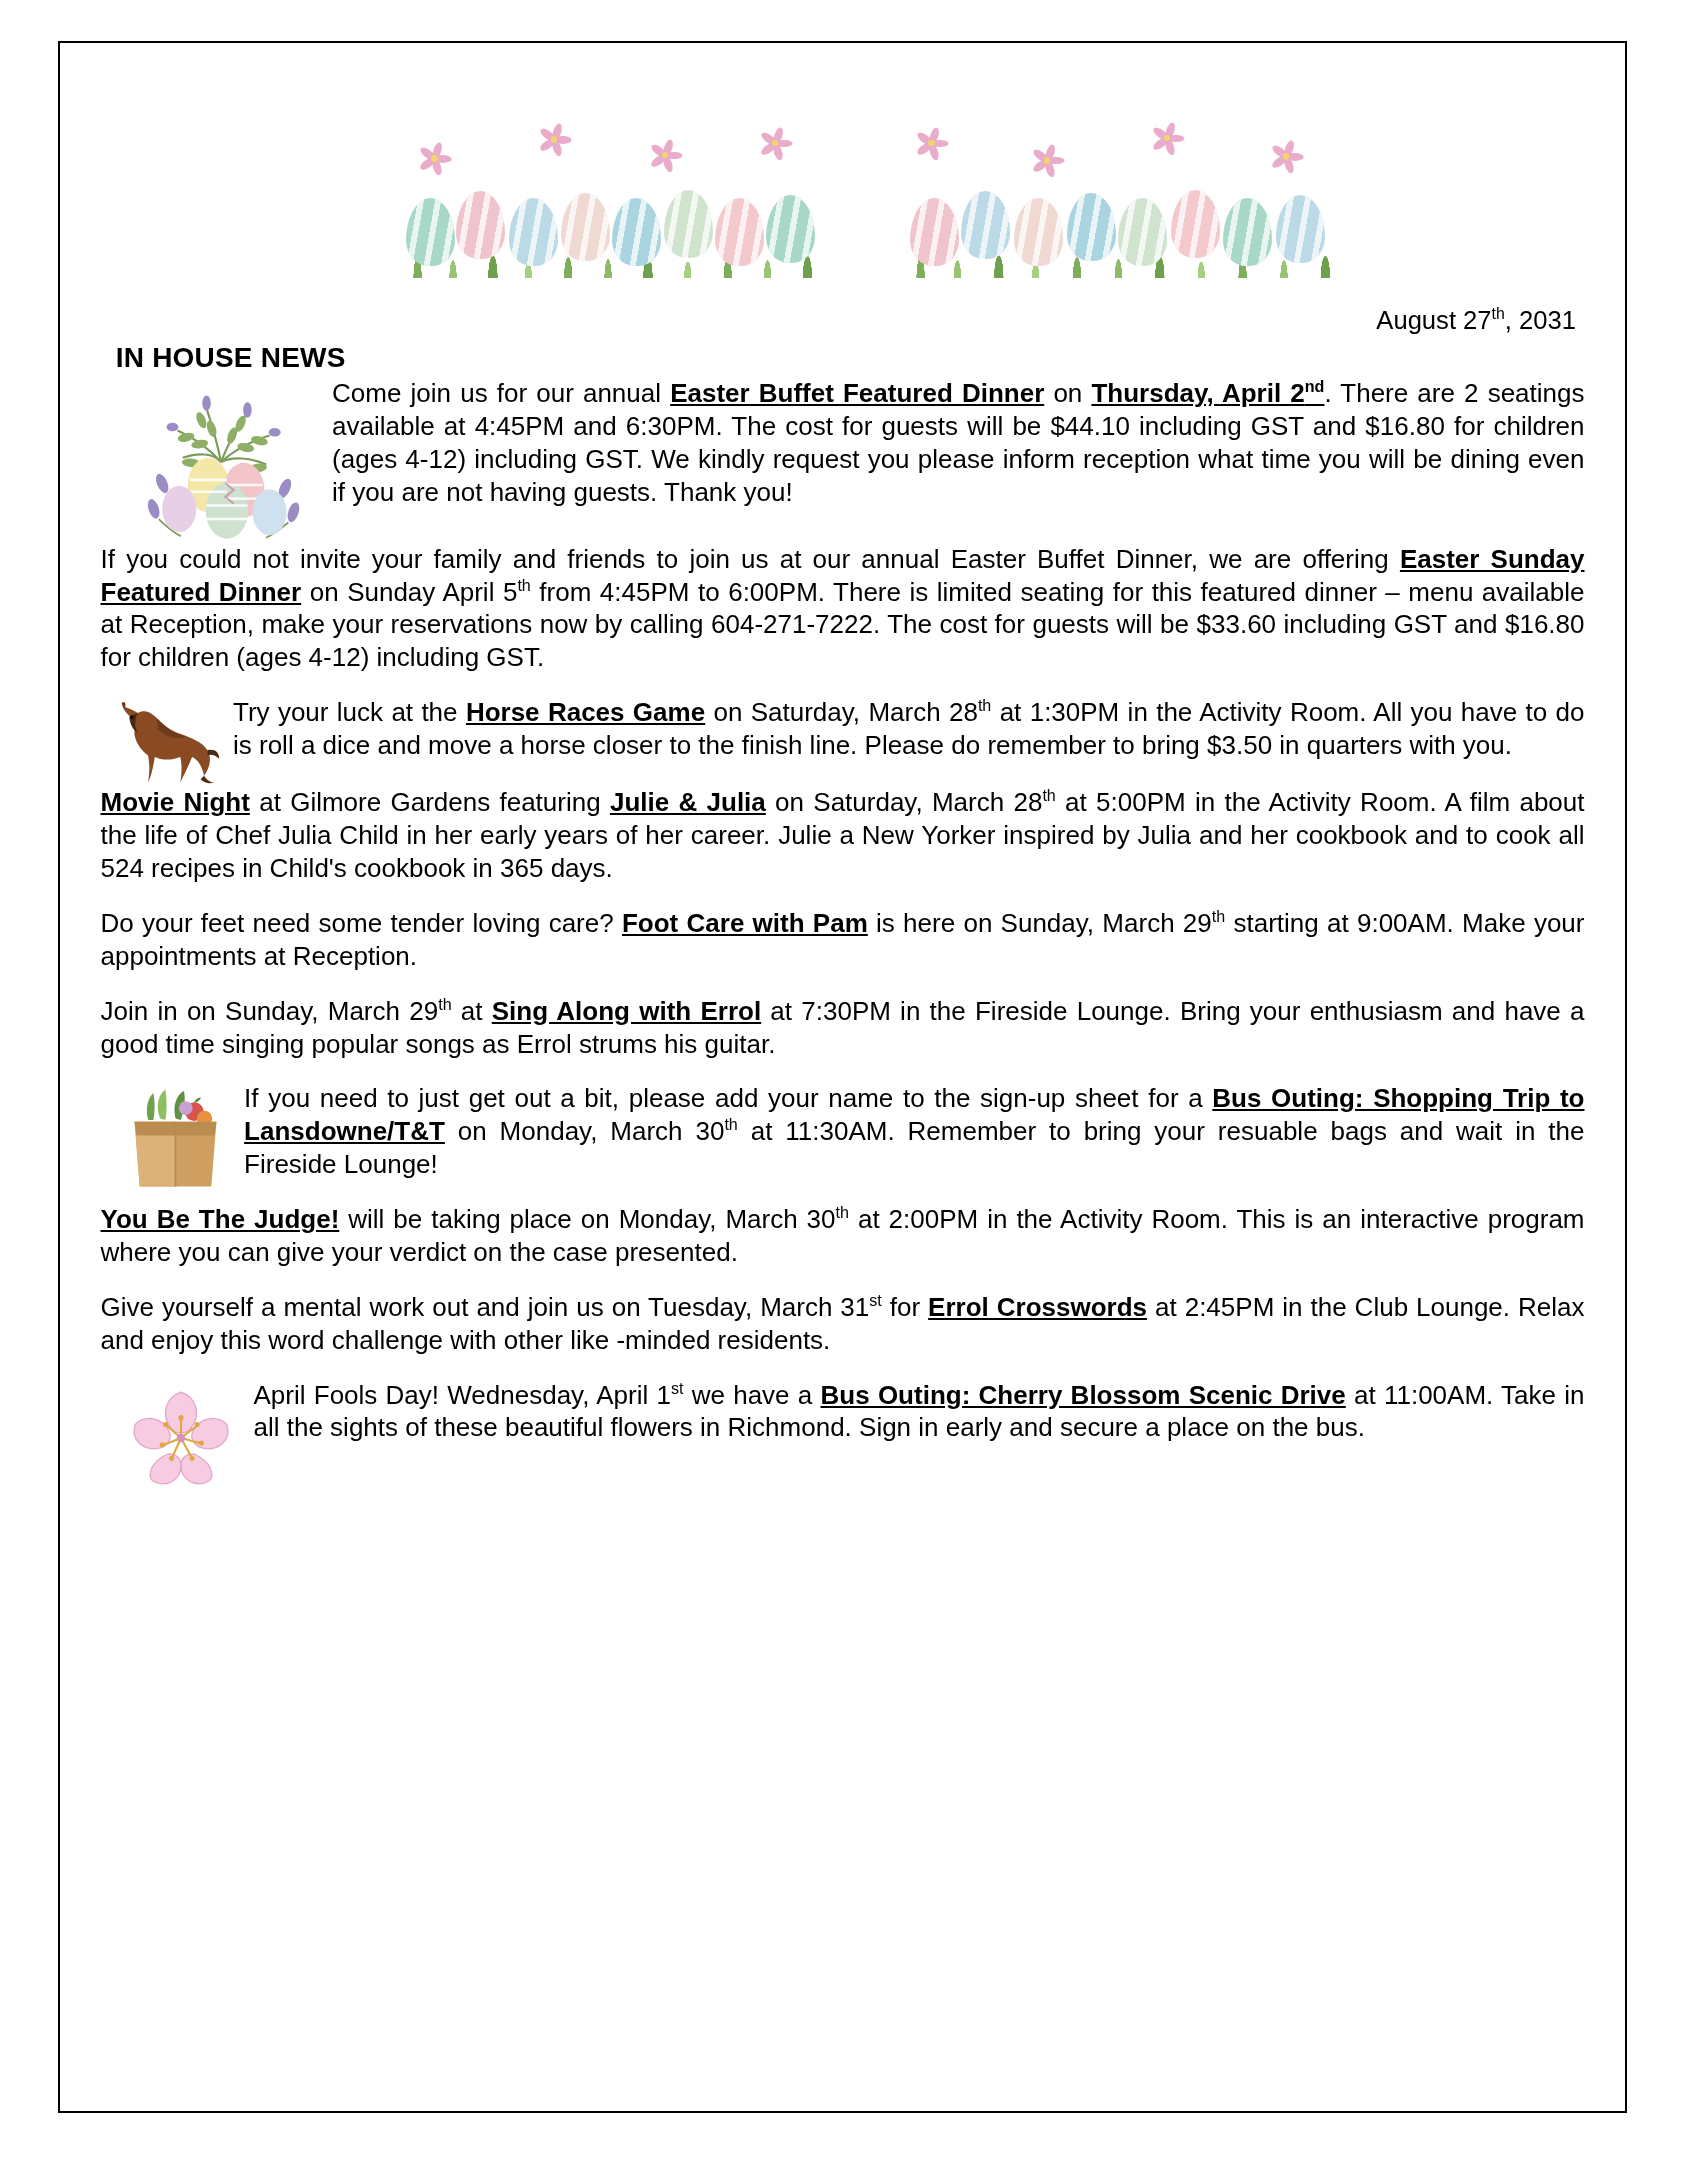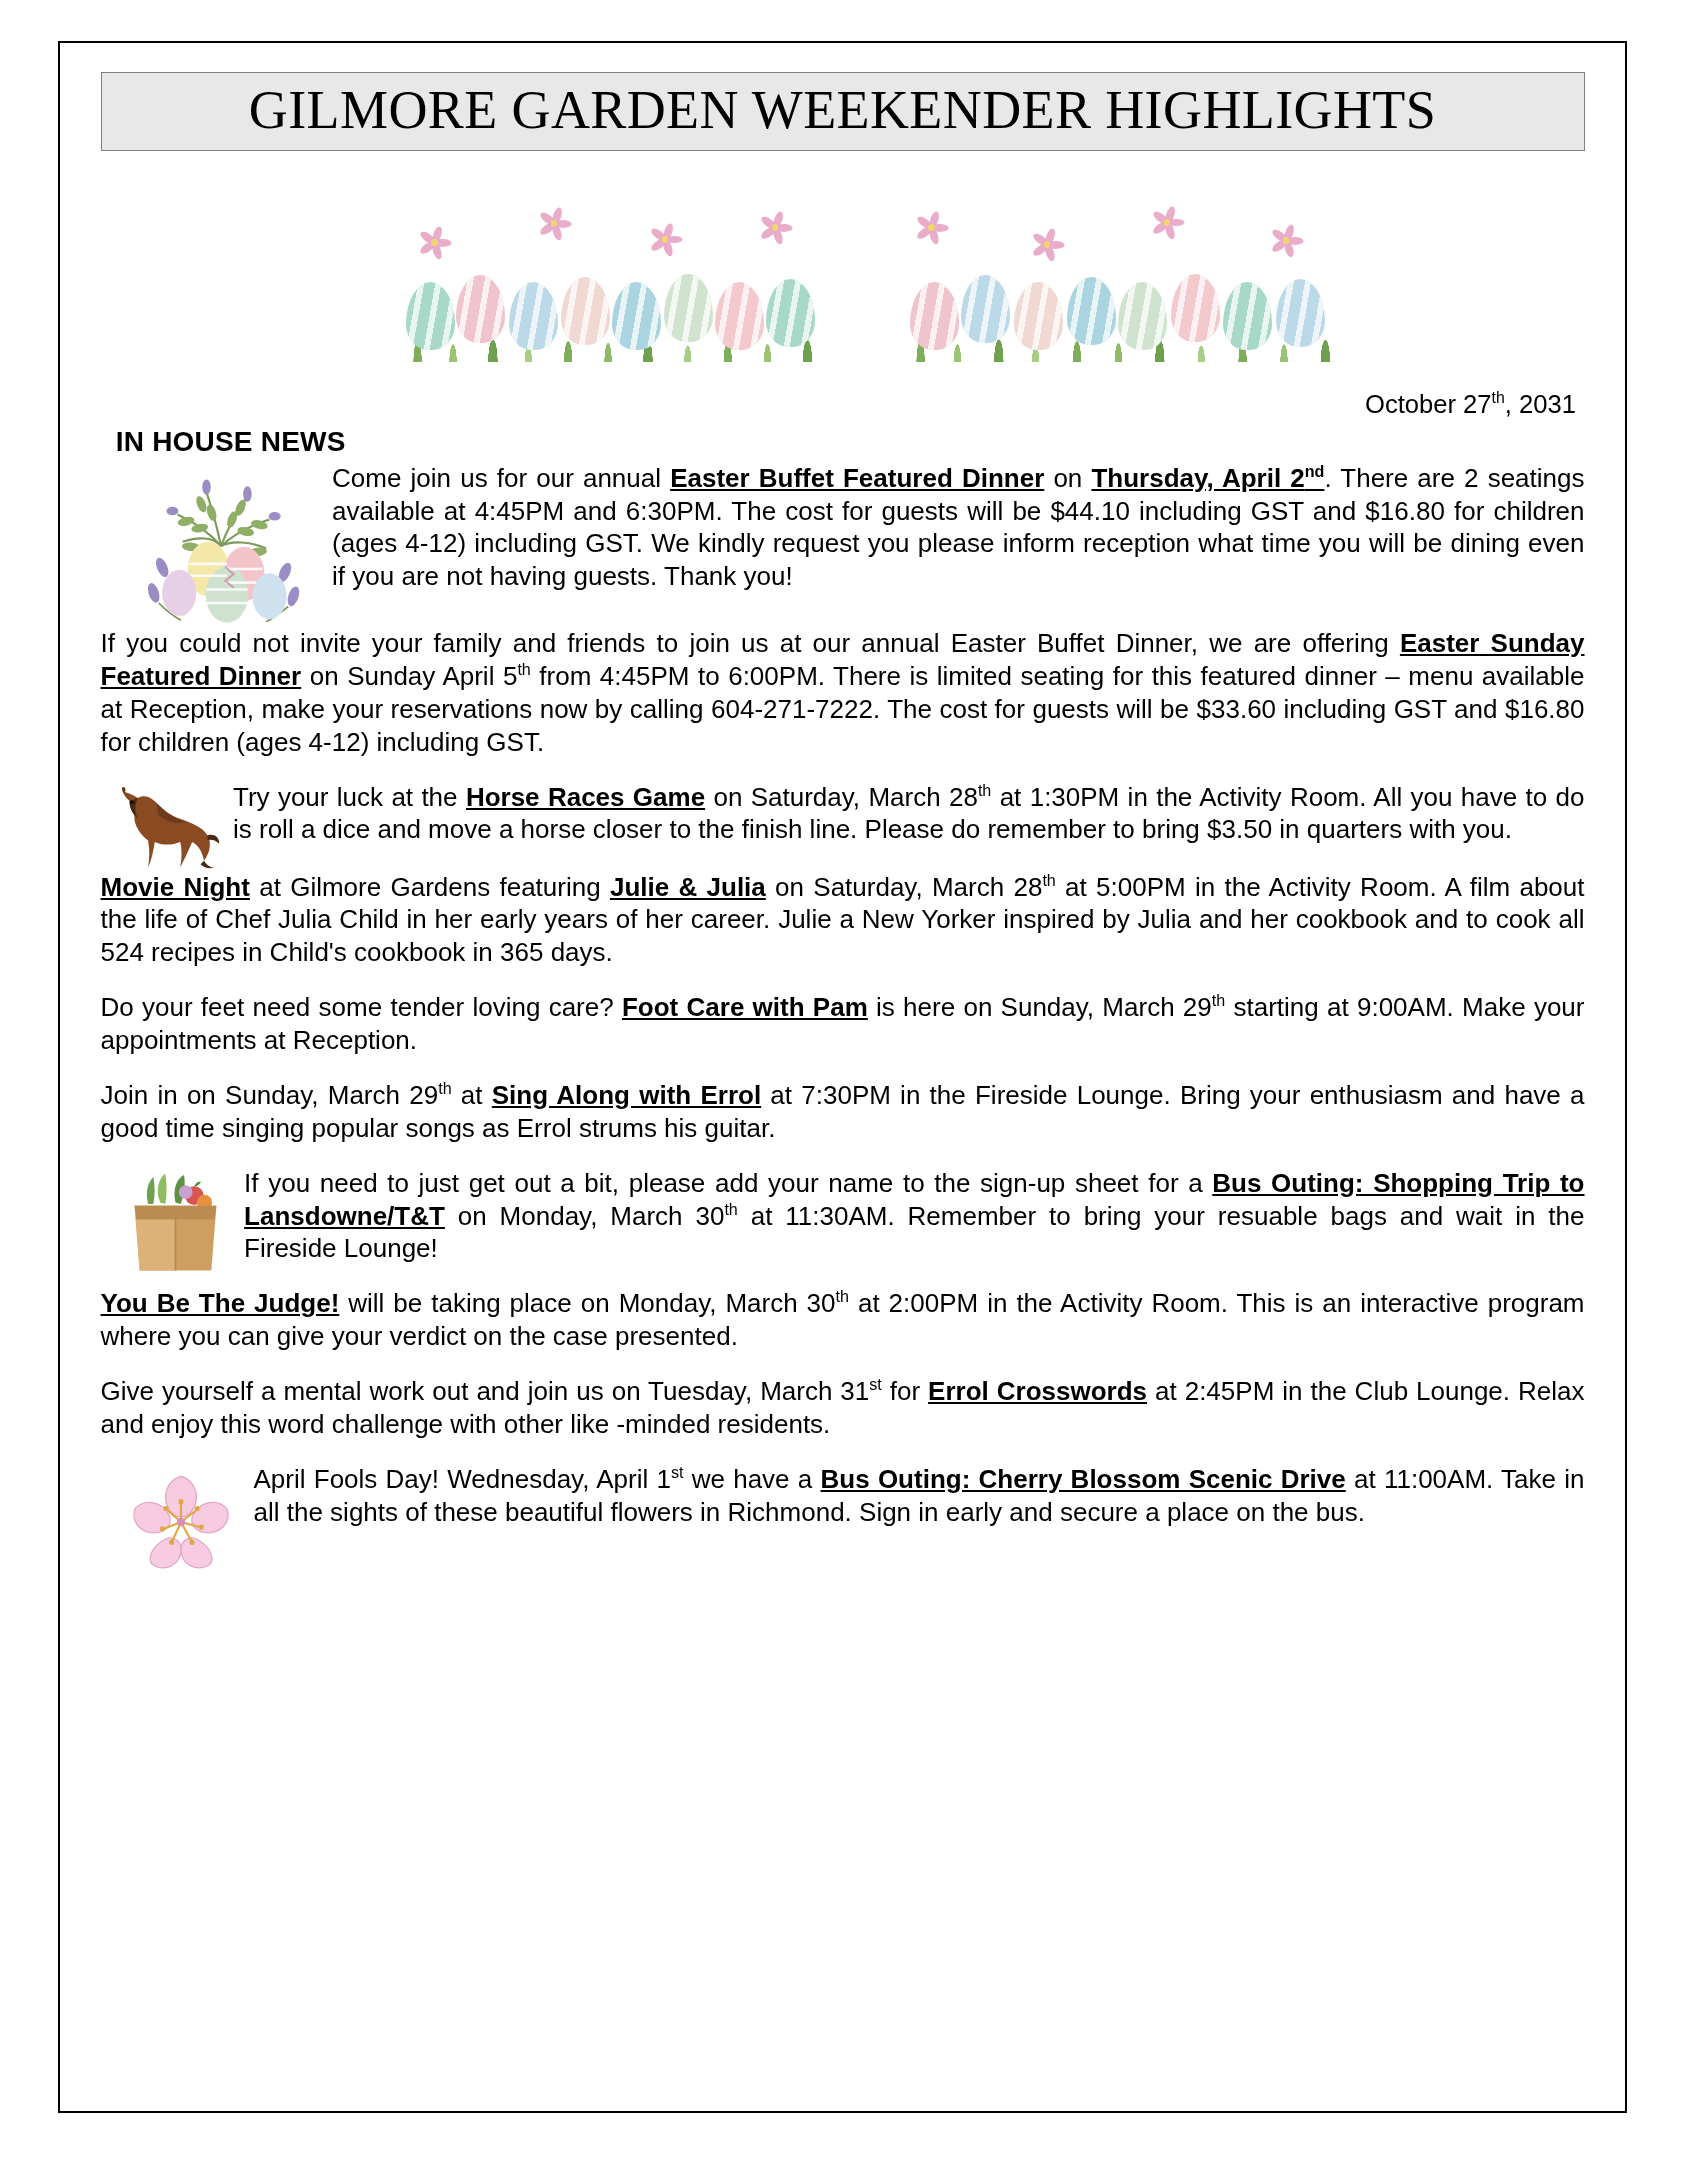--- a/index.html
+++ b/index.html
@@ -180,23 +180,20 @@
   }
 </style>
 </head>
 <body>
 
 <div class="page">
   <div class="page-border"></div>
 
   <div class="content">
 
-    <div class="title-banner">
-      <div class="title-text">GILMORE GARDEN WEEKENDER HIGHLIGHTS</div>
-    </div>
 
     <div class="easter-banner">
       <div class="egg-cluster cluster-a">
         <div class="grass"></div>
         <div class="egg" style="left:15.3px;  background:#a7d8c8;"></div>
         <div class="egg" style="left:65px;  background:#f0c4cc; bottom:19px;"></div>
         <div class="egg" style="left:118px; background:#bcd9e8;"></div>
         <div class="egg" style="left:170px; background:#efd9d2; bottom:17px;"></div>
         <div class="egg" style="left:221px; background:#a9d4e0;"></div>
         <div class="egg" style="left:273px; background:#cfe3cf; bottom:20.4px;"></div>
@@ -275,21 +272,21 @@
             <span style="transform:rotate(72deg) translateX(8.5px)"></span>
             <span style="transform:rotate(144deg) translateX(8.5px)"></span>
             <span style="transform:rotate(216deg) translateX(8.5px)"></span>
             <span style="transform:rotate(288deg) translateX(8.5px)"></span>
             <span class="c"></span>
           </div>
       </div>
     </div>
 
     <div class="dateline">
-      <span>October 27</span><sup>th</sup><span>, 2031</span>
+      <span>August 27</span><sup>th</sup><span>, 2031</span>
     </div>
 
     <h2 class="section">IN HOUSE NEWS</h2>
 
     <div class="clearfix">
       <div class="float-img bouquet">
         <svg viewBox="0 0 230 190" width="196" height="162">
 
           <g stroke="#7d9b5a" stroke-width="2.5" fill="none">
             <path d="M115 95 C110 70 104 50 98 32"></path>

